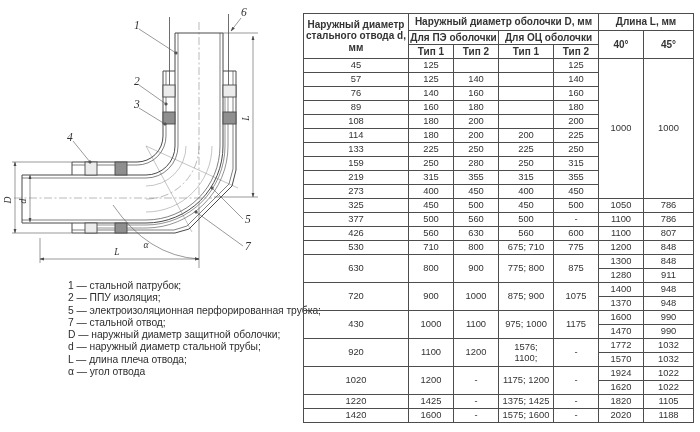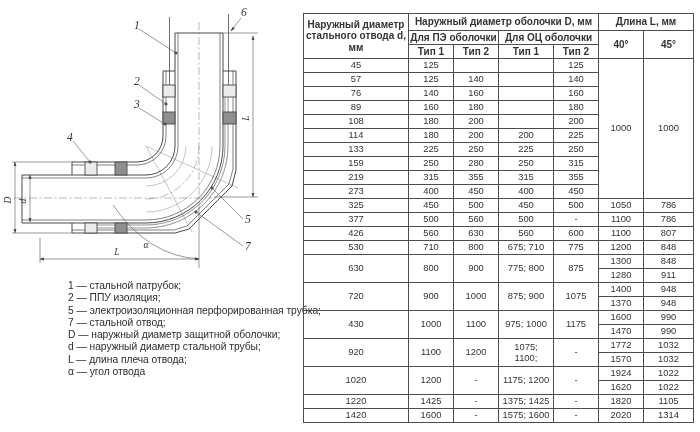--- a/index.html
+++ b/index.html
@@ -315,21 +315,21 @@
           <td>990</td>
         </tr>
         <tr>
           <td>1470</td>
           <td>990</td>
         </tr>
         <tr>
           <td rowspan="2">920</td>
           <td rowspan="2">1100</td>
           <td rowspan="2">1200</td>
-          <td rowspan="2">1075;
+          <td rowspan="2">1576;
 1100;</td>
           <td rowspan="2">-</td>
           <td>1772</td>
           <td>1032</td>
         </tr>
         <tr>
           <td>1570</td>
           <td>1032</td>
         </tr>
         <tr>
@@ -354,18 +354,18 @@
           <td>1820</td>
           <td>1105</td>
         </tr>
         <tr>
           <td>1420</td>
           <td>1600</td>
           <td>-</td>
           <td>1575; 1600</td>
           <td>-</td>
           <td>2020</td>
-          <td>1314</td>
+          <td>1188</td>
         </tr>
       </tbody>
   </table>
 
 </div>
 
 </body></html>

